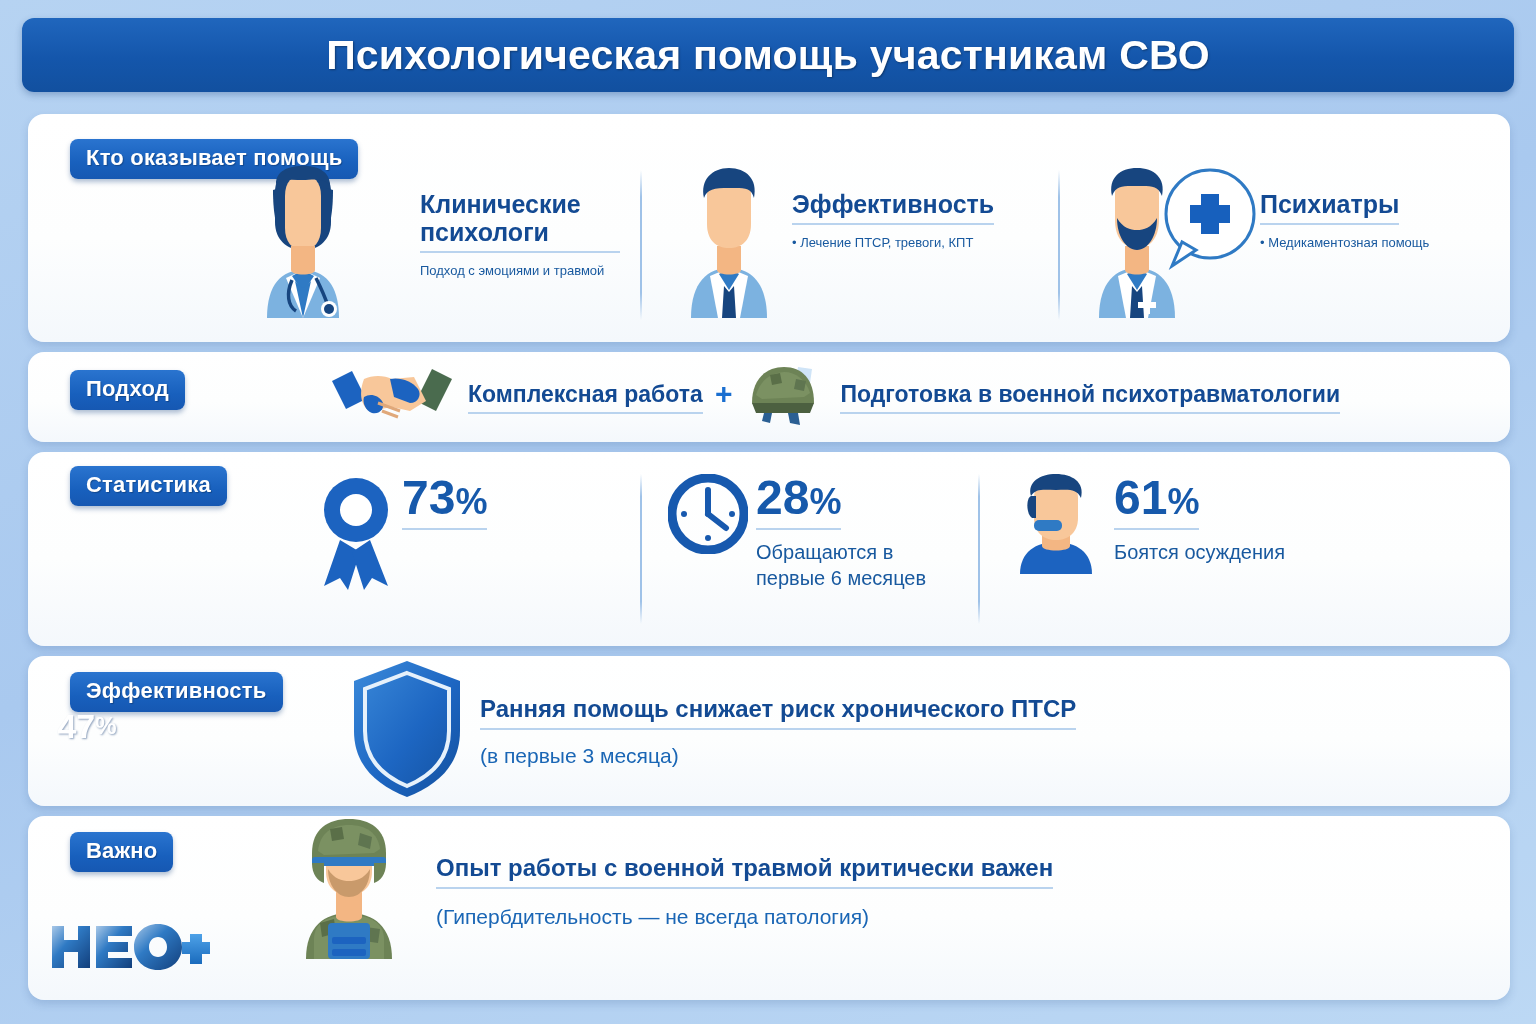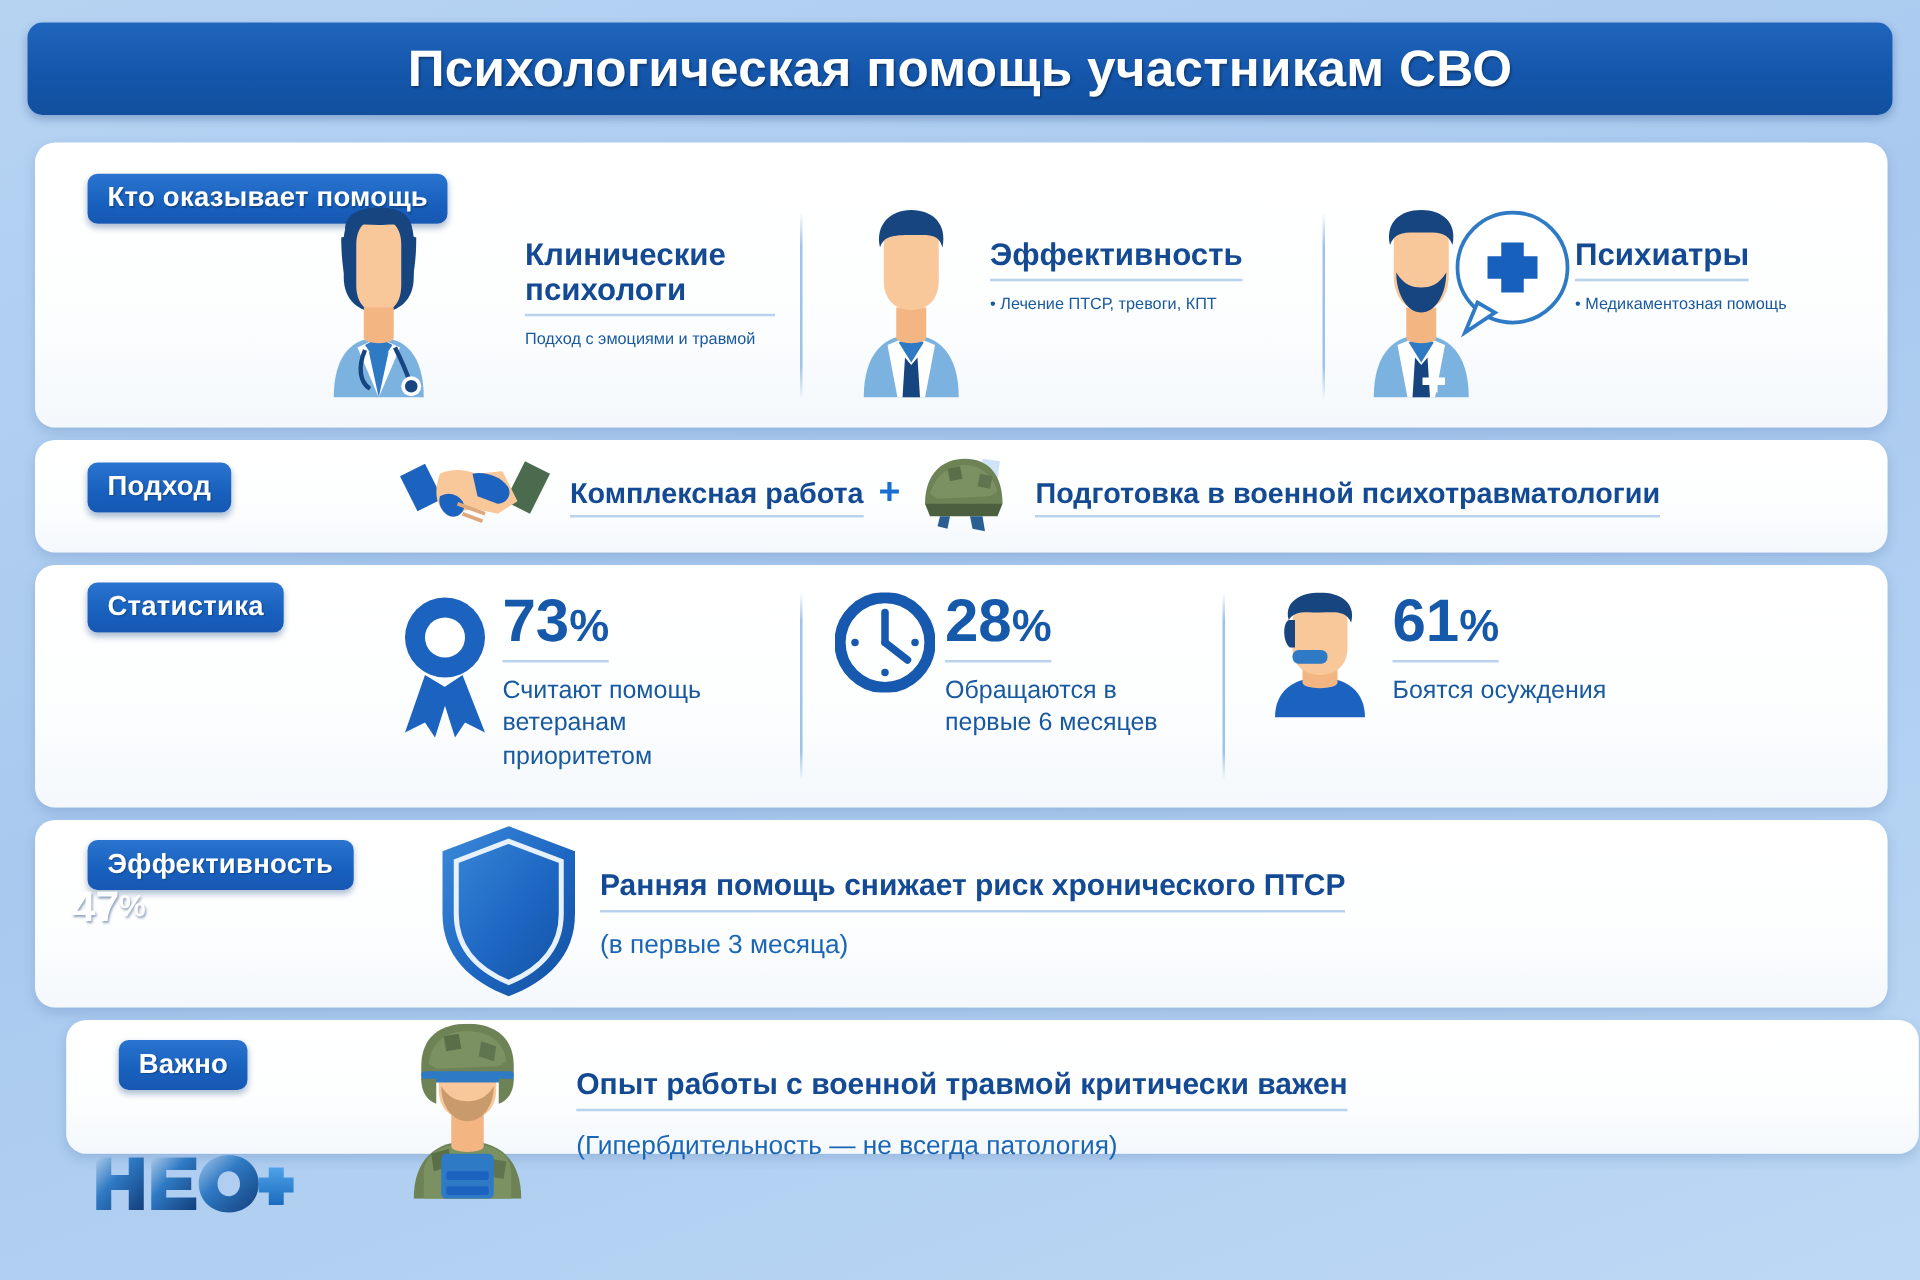--- a/index.html
+++ b/index.html
@@ -28,21 +28,21 @@
   .card{
     position:absolute; left:28px; width:1482px;
     background:linear-gradient(180deg,#ffffff 0%,#fdfefe 55%,#f4f8fc 100%);
     border-radius:16px;
     box-shadow:0 4px 9px rgba(40,80,140,.18);
   }
   .card-1{ top:114px; height:228px; }
   .card-2{ top:352px; height:90px; }
   .card-3{ top:452px; height:194px; }
   .card-4{ top:656px; height:150px; }
-  .card-5{ top:816px; height:107px;margin-left:25px; }
+  .card-5{ top:816px; height:184px; }
 
   .badge{
     position:absolute; left:14px; top:-17px;
     background:linear-gradient(180deg,#2a74cf 0%,#1860bd 60%,#1658b2 100%);
     color:#fff; font-size:22px; font-weight:bold;
     padding:6px 16px 8px 16px; border-radius:8px;
     box-shadow:0 3px 5px rgba(25,70,130,.35);
     text-shadow:1px 1px 1px rgba(0,0,0,.25);
     white-space:nowrap; letter-spacing:.2px;
   }
@@ -73,21 +73,21 @@
   .prov-title.two-line{ max-width:200px; }
   .prov-desc{
     margin-top:10px; color:#18599f; font-size:13px; line-height:1.27; font-weight:400;
   }
 
   
   .avatar{ flex:0 0 auto; }
 
   
   .approach{
-    position:absolute; top:0; left:0; width:1482px; height:90px;
+    position:absolute; top:0; left:12px; width:1482px; height:90px;
     display:flex; align-items:center;
   }
   .appr-icon{ margin-left:290px; }
   .appr-text{
     color:#134a93; font-size:23px; font-weight:bold; margin-left:14px;
     border-bottom:2px solid #b9d3ee; padding-bottom:4px; white-space:nowrap;
   }
   .appr-plus{ color:#1a6fd0; font-size:30px; font-weight:bold; margin:0 10px 6px 12px; }
   .appr-text2{
     color:#134a93; font-size:23px; font-weight:bold; margin-left:12px;
@@ -275,21 +275,20 @@
       <span class="avatar">
         <svg width="76" height="118" viewBox="0 0 76 118">
           <path d="M22 66 L6 112 L22 104 L30 116 L42 78 Z" fill="#1c63c0"></path>
           <path d="M52 66 L70 112 L54 104 L46 116 L34 78 Z" fill="#1c63c0"></path>
           <circle cx="38" cy="36" r="32" fill="#1c63c0"></circle>
           <circle cx="38" cy="36" r="16" fill="#ffffff"></circle>
         </svg>
       </span>
       <div class="stat-body">
         <div class="stat-num"><span>73</span><span class="pc">%</span></div>
-        <div class="stat-lbl">Считают помощь ветеранам приоритетом</div>
       </div>
     </div>
 
     <div class="stat stat-2">
       <div class="stat-vdiv"></div>
       <span class="avatar">
         <svg width="80" height="80" viewBox="0 0 80 80">
           <circle cx="40" cy="40" r="36" fill="none" stroke="#1759ae" stroke-width="9"></circle>
           <circle cx="40" cy="16" r="3" fill="#1759ae"></circle>
           <circle cx="64" cy="40" r="3" fill="#1759ae"></circle>

